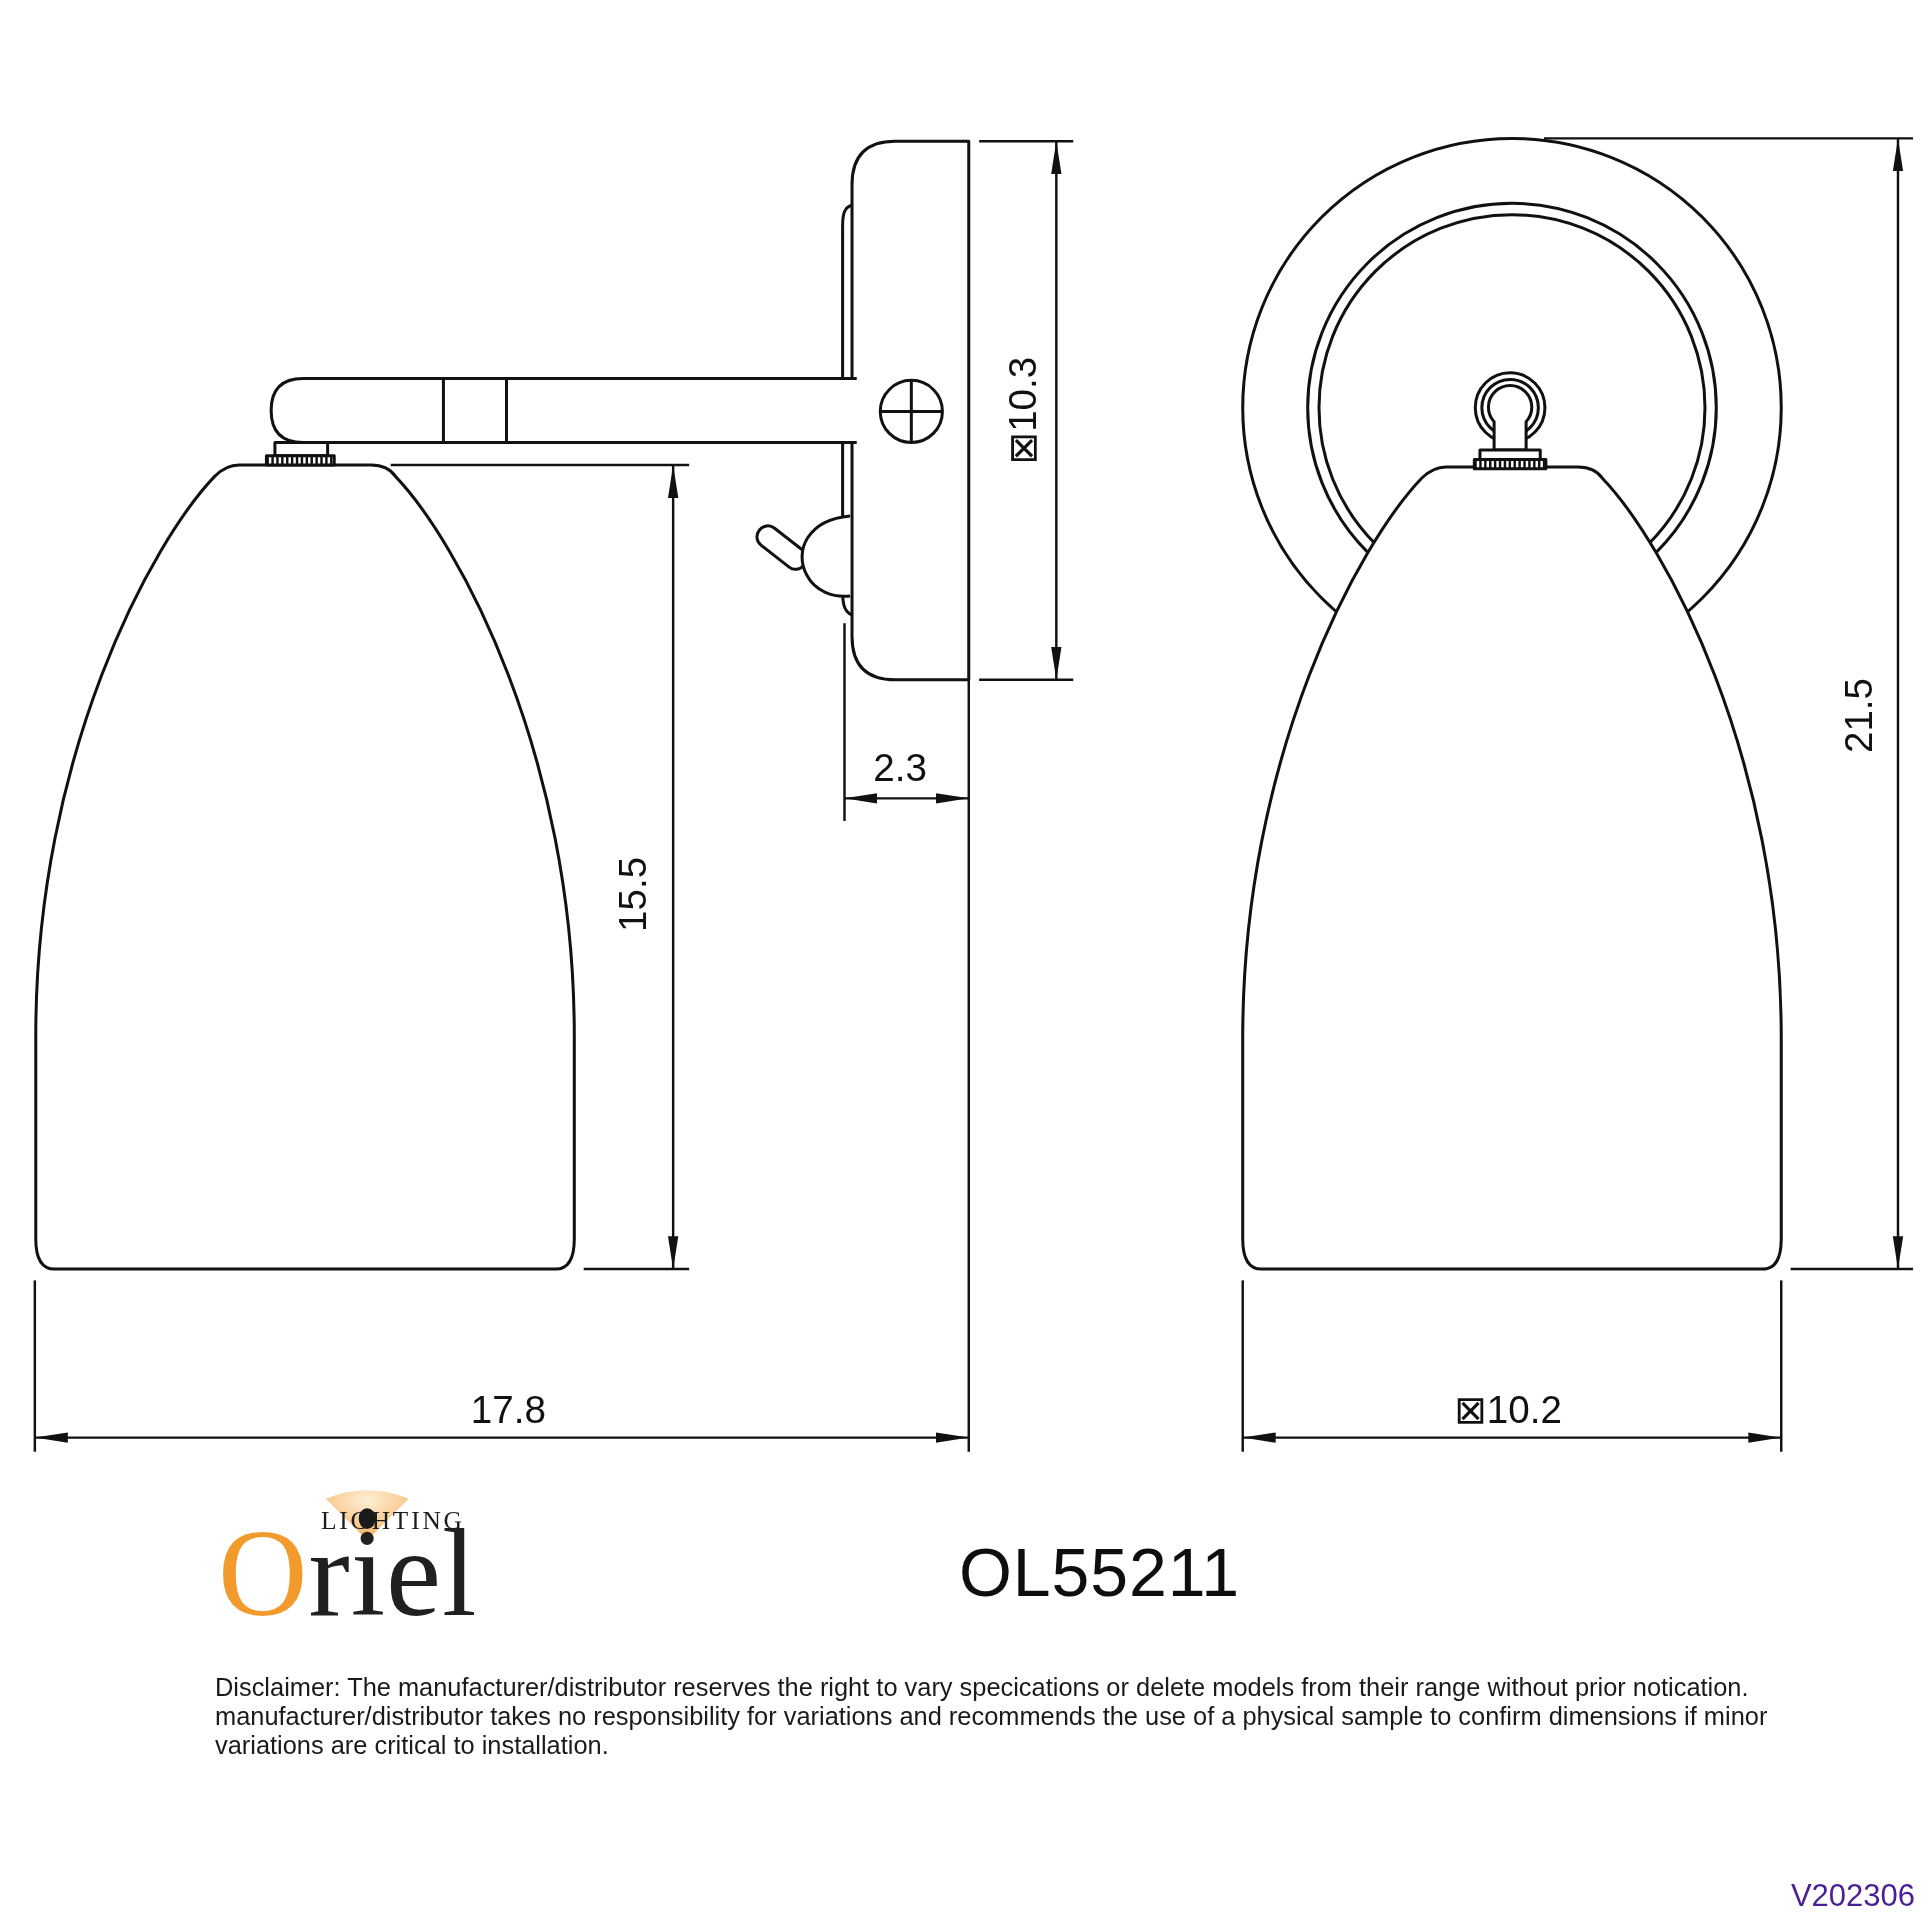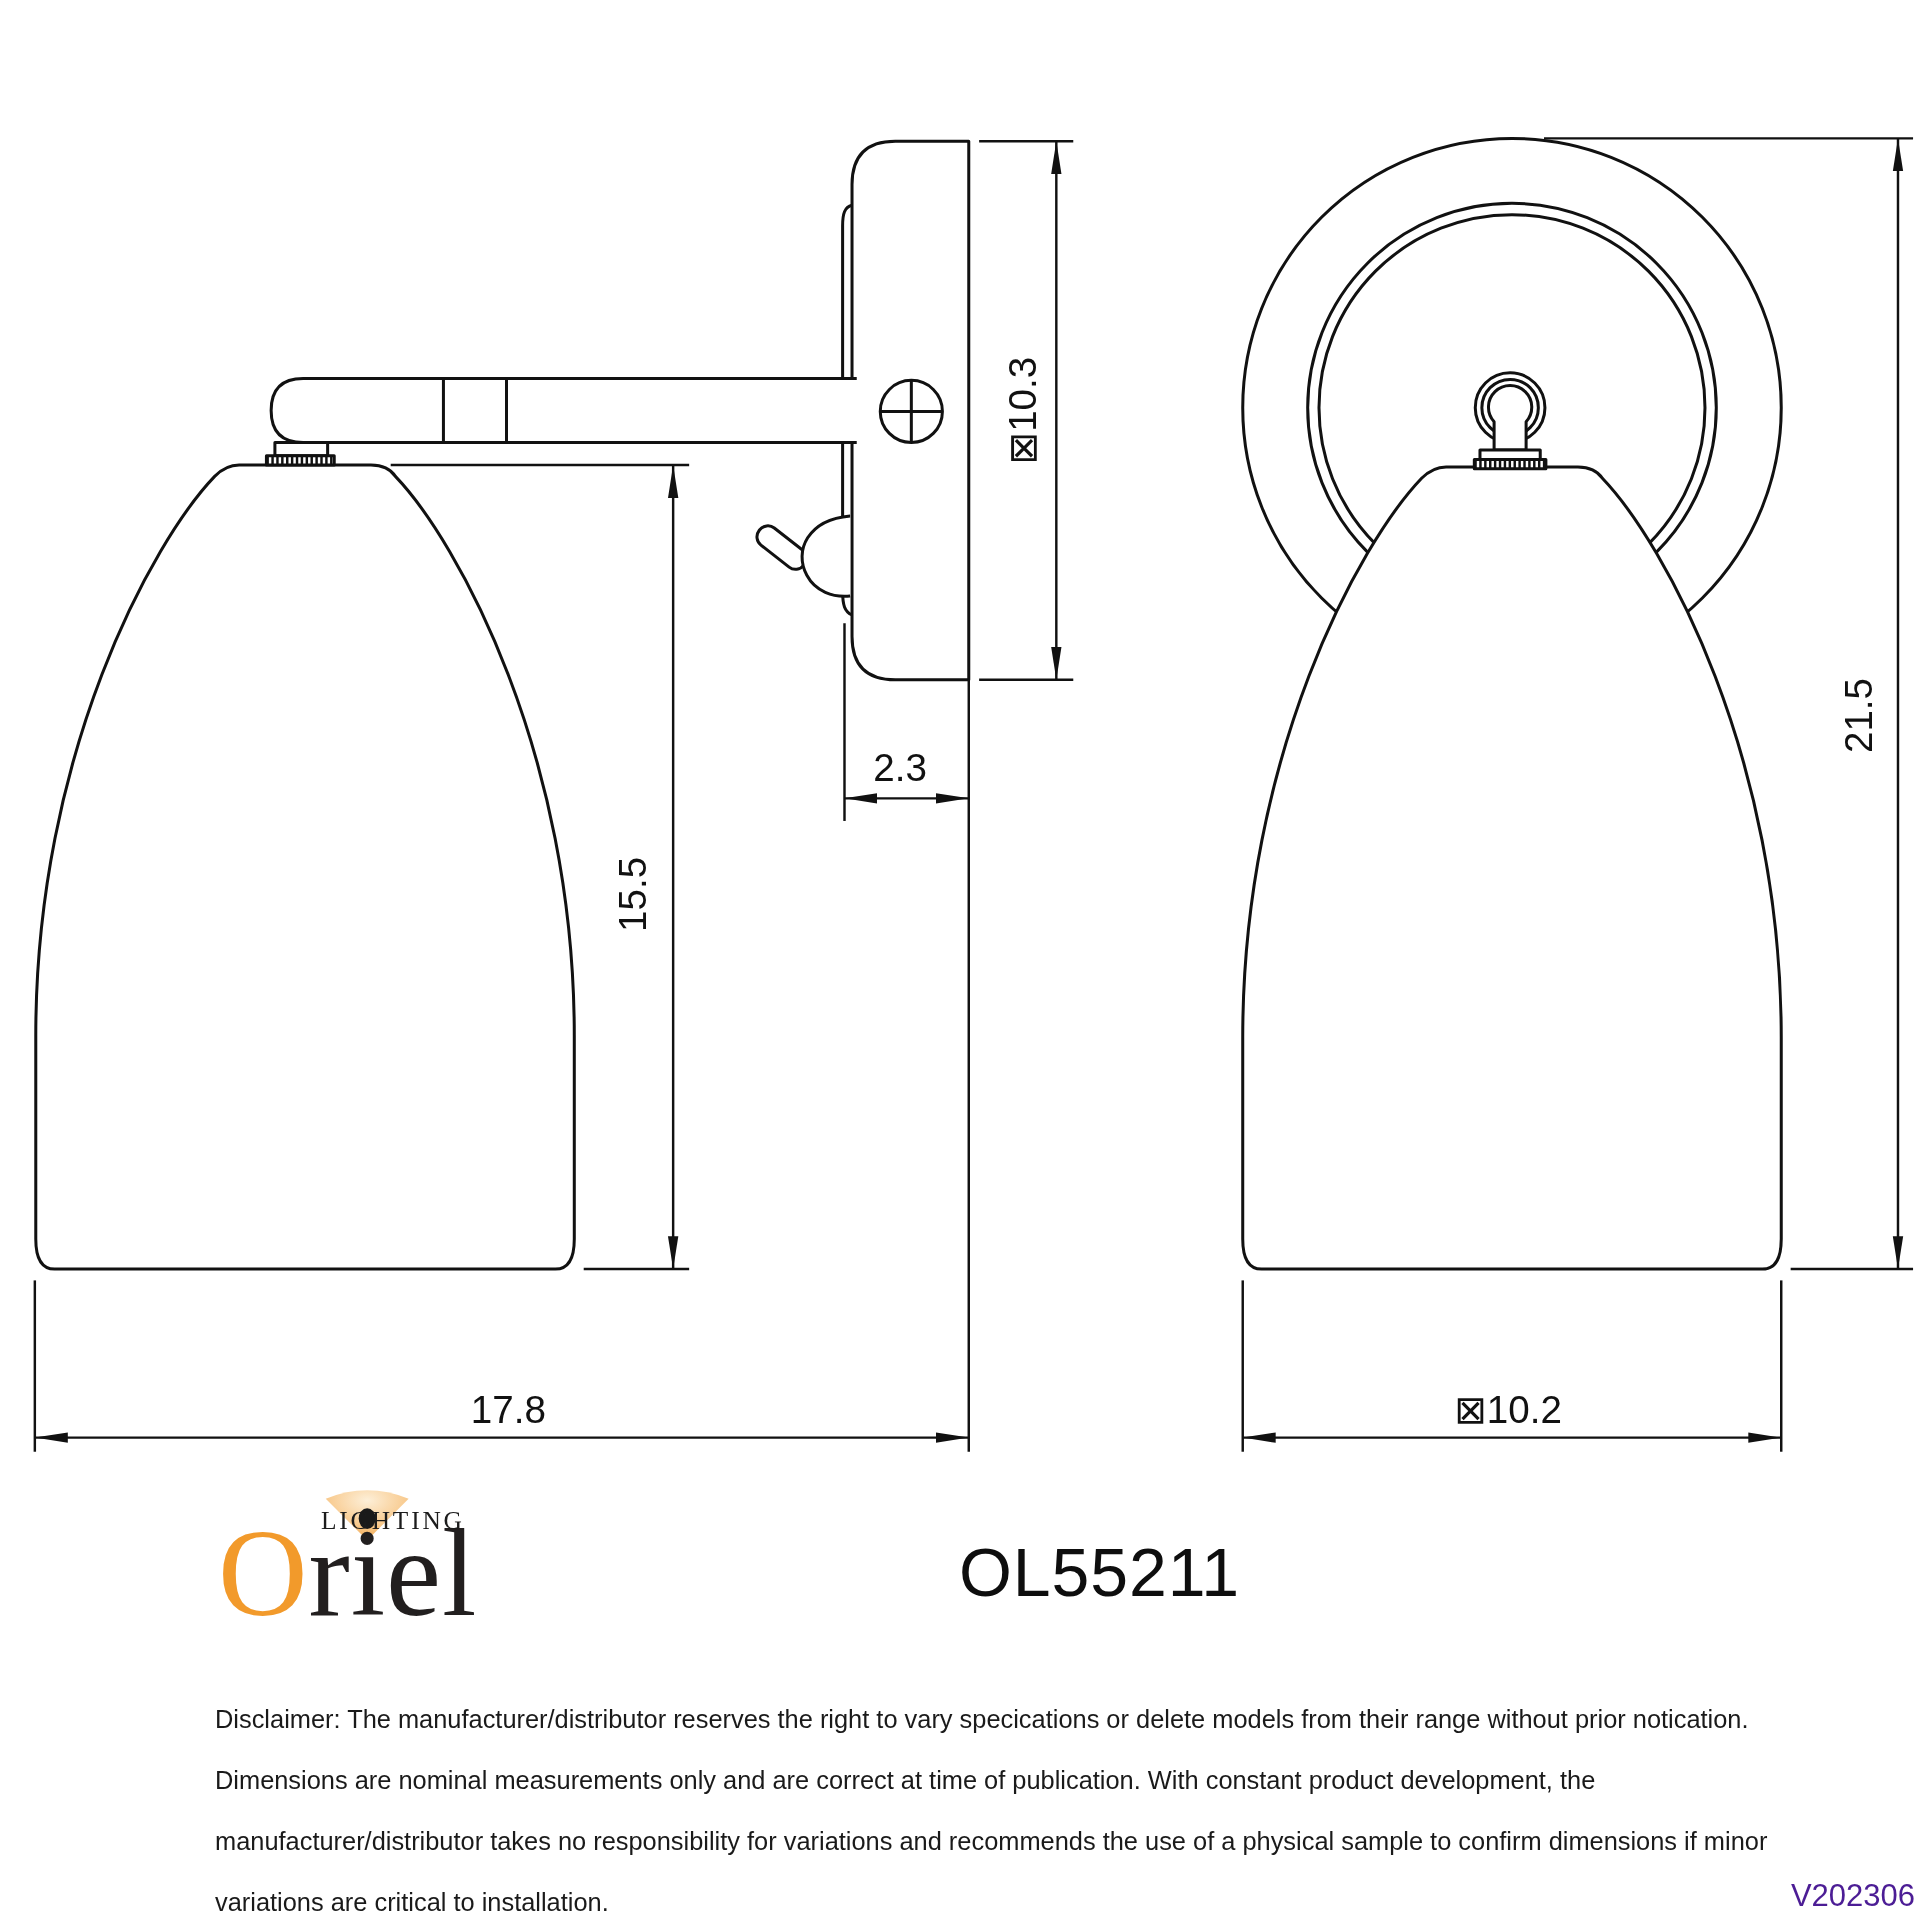--- a/index.html
+++ b/index.html
@@ -14,21 +14,21 @@
   .dimtext{font-family:"Liberation Sans","DejaVu Sans",sans-serif;font-size:41px;fill:#111;}
   
   .txt{position:absolute;color:#111;white-space:nowrap;}
   #logo{left:218px;top:1512px;font-family:"Liberation Serif","DejaVu Serif",serif;
         font-size:124px;line-height:1;letter-spacing:0.9px;color:#221f1f;text-align:right;}
   #logo .logo-o{color:#F29A2B;}
   #logo-sub{left:321px;top:1506px;font-family:"Liberation Serif","DejaVu Serif",serif;
             font-size:25.4px;letter-spacing:2.8px;color:#1c1c1c;}
   #model{left:959px;top:1533px;font-size:68px;letter-spacing:0.9px;color:#0e0e0e;text-align:center;}
   #disclaimer{left:215px;top:1673px;font-size:25.4px;line-height:29px;color:#1a1a1a;}
-  #disclaimer div{white-space:nowrap;margin-top:32px;}
+  #disclaimer div{white-space:nowrap;}
   #version{right:15px;top:1878px;font-size:31px;color:#4c1d95;}
 </style>
 </head>
 <body>
 
 <div id="page">
 
   <svg id="drawing" width="1930" height="1930" viewBox="0 0 2050 2050" xmlns="http://www.w3.org/2000/svg">
     <defs>
       <marker id="arr" markerUnits="userSpaceOnUse" markerWidth="36" markerHeight="14" refX="35" refY="7" orient="auto-start-reverse">
@@ -138,20 +138,19 @@
     </g>
   </svg>
 
   <div id="logo" class="txt"><span class="logo-o">O</span><span>riel</span></div>
   <div id="logo-sub" class="txt">LIGHTING</div>
 
   <div id="model" class="txt">OL55211</div>
 
   <div id="disclaimer" class="txt">
     <div>Disclaimer: The manufacturer/distributor reserves the right to vary specications or delete models from their range without prior notication.</div>
-    <div>Dimensions are nominal measurements only and are correct at time of publication. With constant product development, the</div>
     <div>manufacturer/distributor takes no responsibility for variations and recommends the use of a physical sample to confirm dimensions if minor</div>
     <div>variations are critical to installation.</div>
   </div>
 
   <div id="version" class="txt">V202306</div>
 </div>
 
 
 </body></html>

